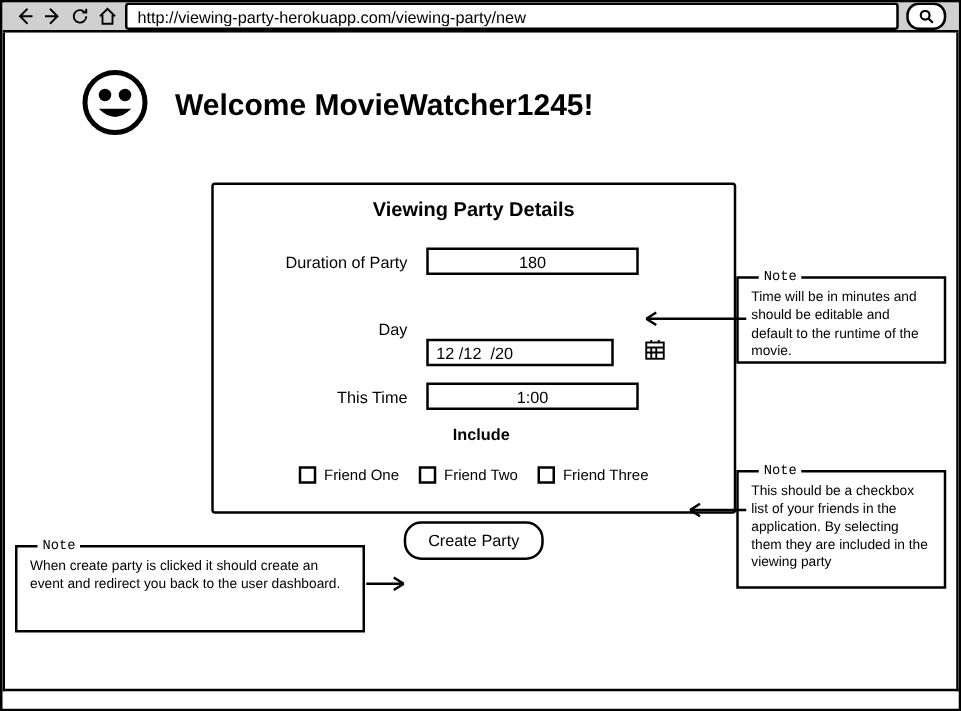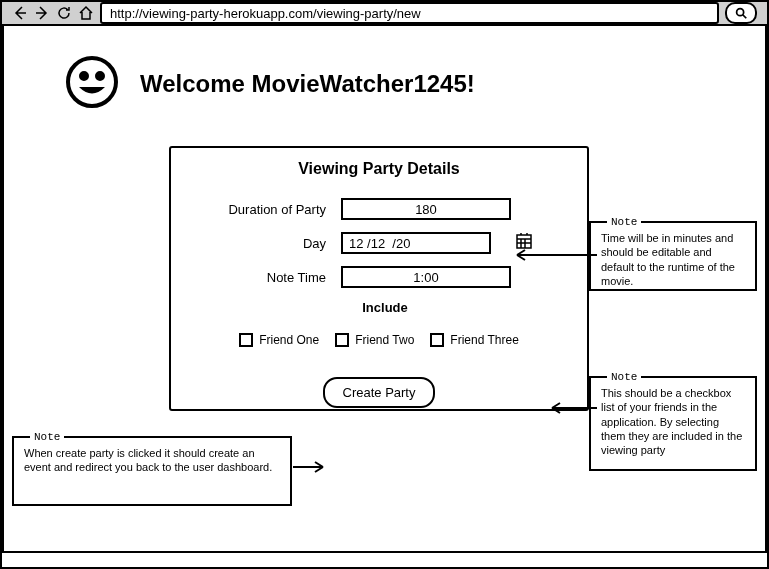--- a/index.html
+++ b/index.html
@@ -113,20 +113,21 @@
       text-align: center;
       font-size: 13px;
       padding: 2px;
       height: 22px;
       font-family: inherit;
     }
     .date-row {
       display: flex;
       align-items: flex-start;
       gap: 24px;
+      margin-top: 39px;
     }
     .date-input {
       width: 150px;
       border: 2px solid #000;
       text-align: left;
       font-size: 13px;
       padding: 2px 6px;
       height: 22px;
       font-family: inherit;
     }
@@ -273,21 +274,21 @@
         <span>
           <svg class="cal-icon" viewBox="0 0 18 18" fill="none" stroke="#000" stroke-width="1.5">
             <rect x="2" y="3" width="14" height="13"></rect>
             <path d="M2 7 L16 7 M6 3 L6 1 M12 3 L12 1 M6 7 L6 16 M10 7 L10 16 M2 11 L16 11"></path>
           </svg>
         </span>
       </div>
     </div>
 
     <div class="form-row">
-      <div class="form-label">Note Time</div>
+      <div class="form-label">This Time</div>
       <input class="form-input" value="1:00" style="">
     </div>
 
     <div class="include-label">Include</div>
 
     <div class="friends-row">
       <label class="friend-check">
         <span class="checkbox"></span>
         <span>Friend One</span>
       </label>

